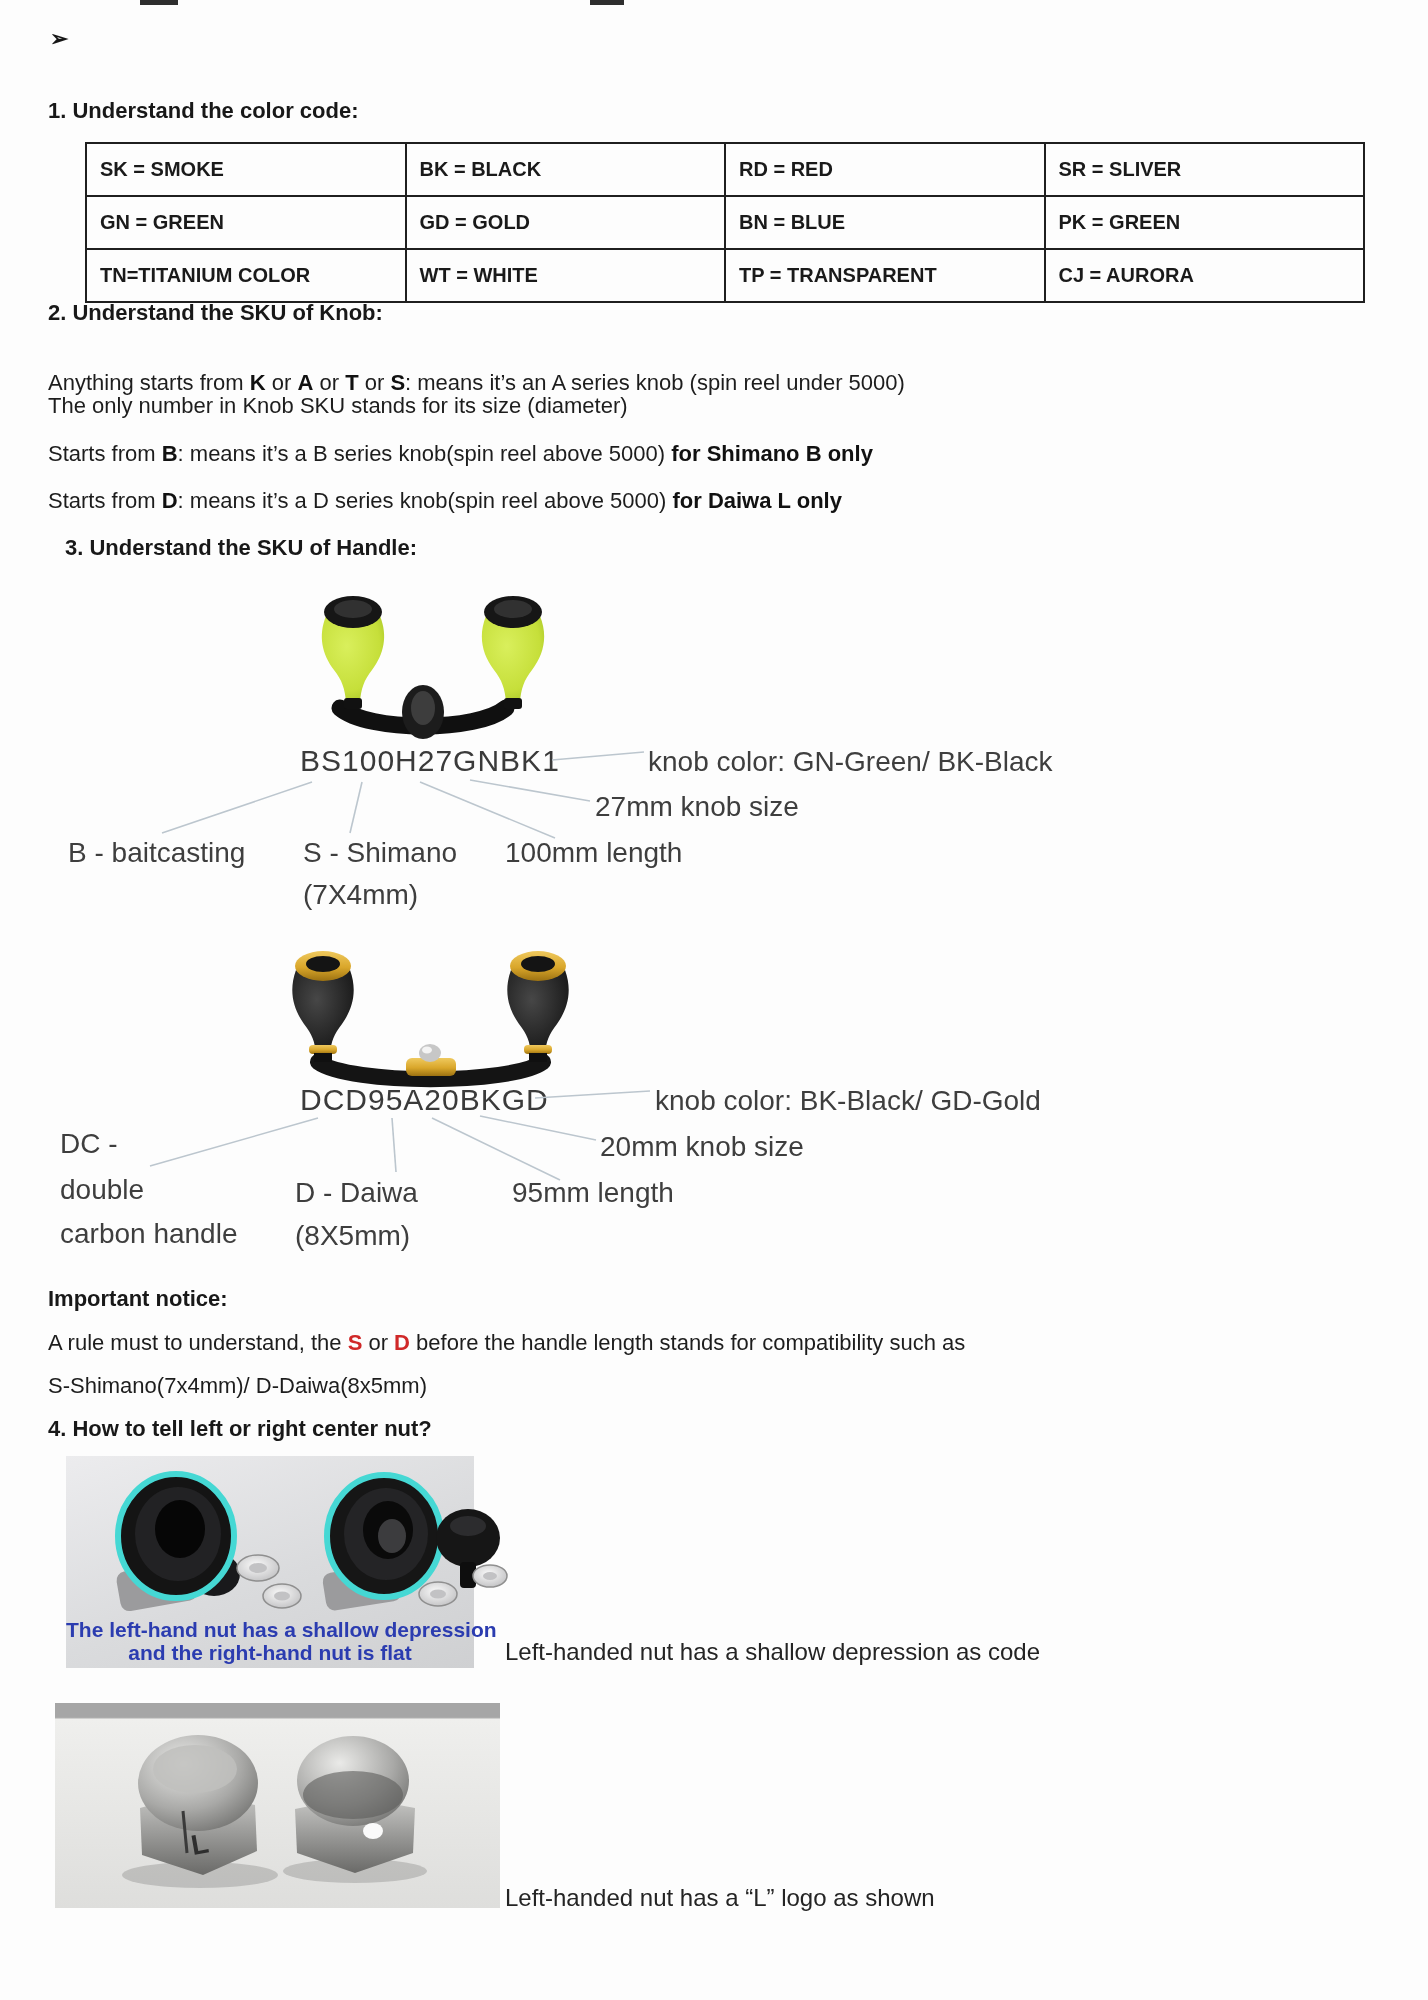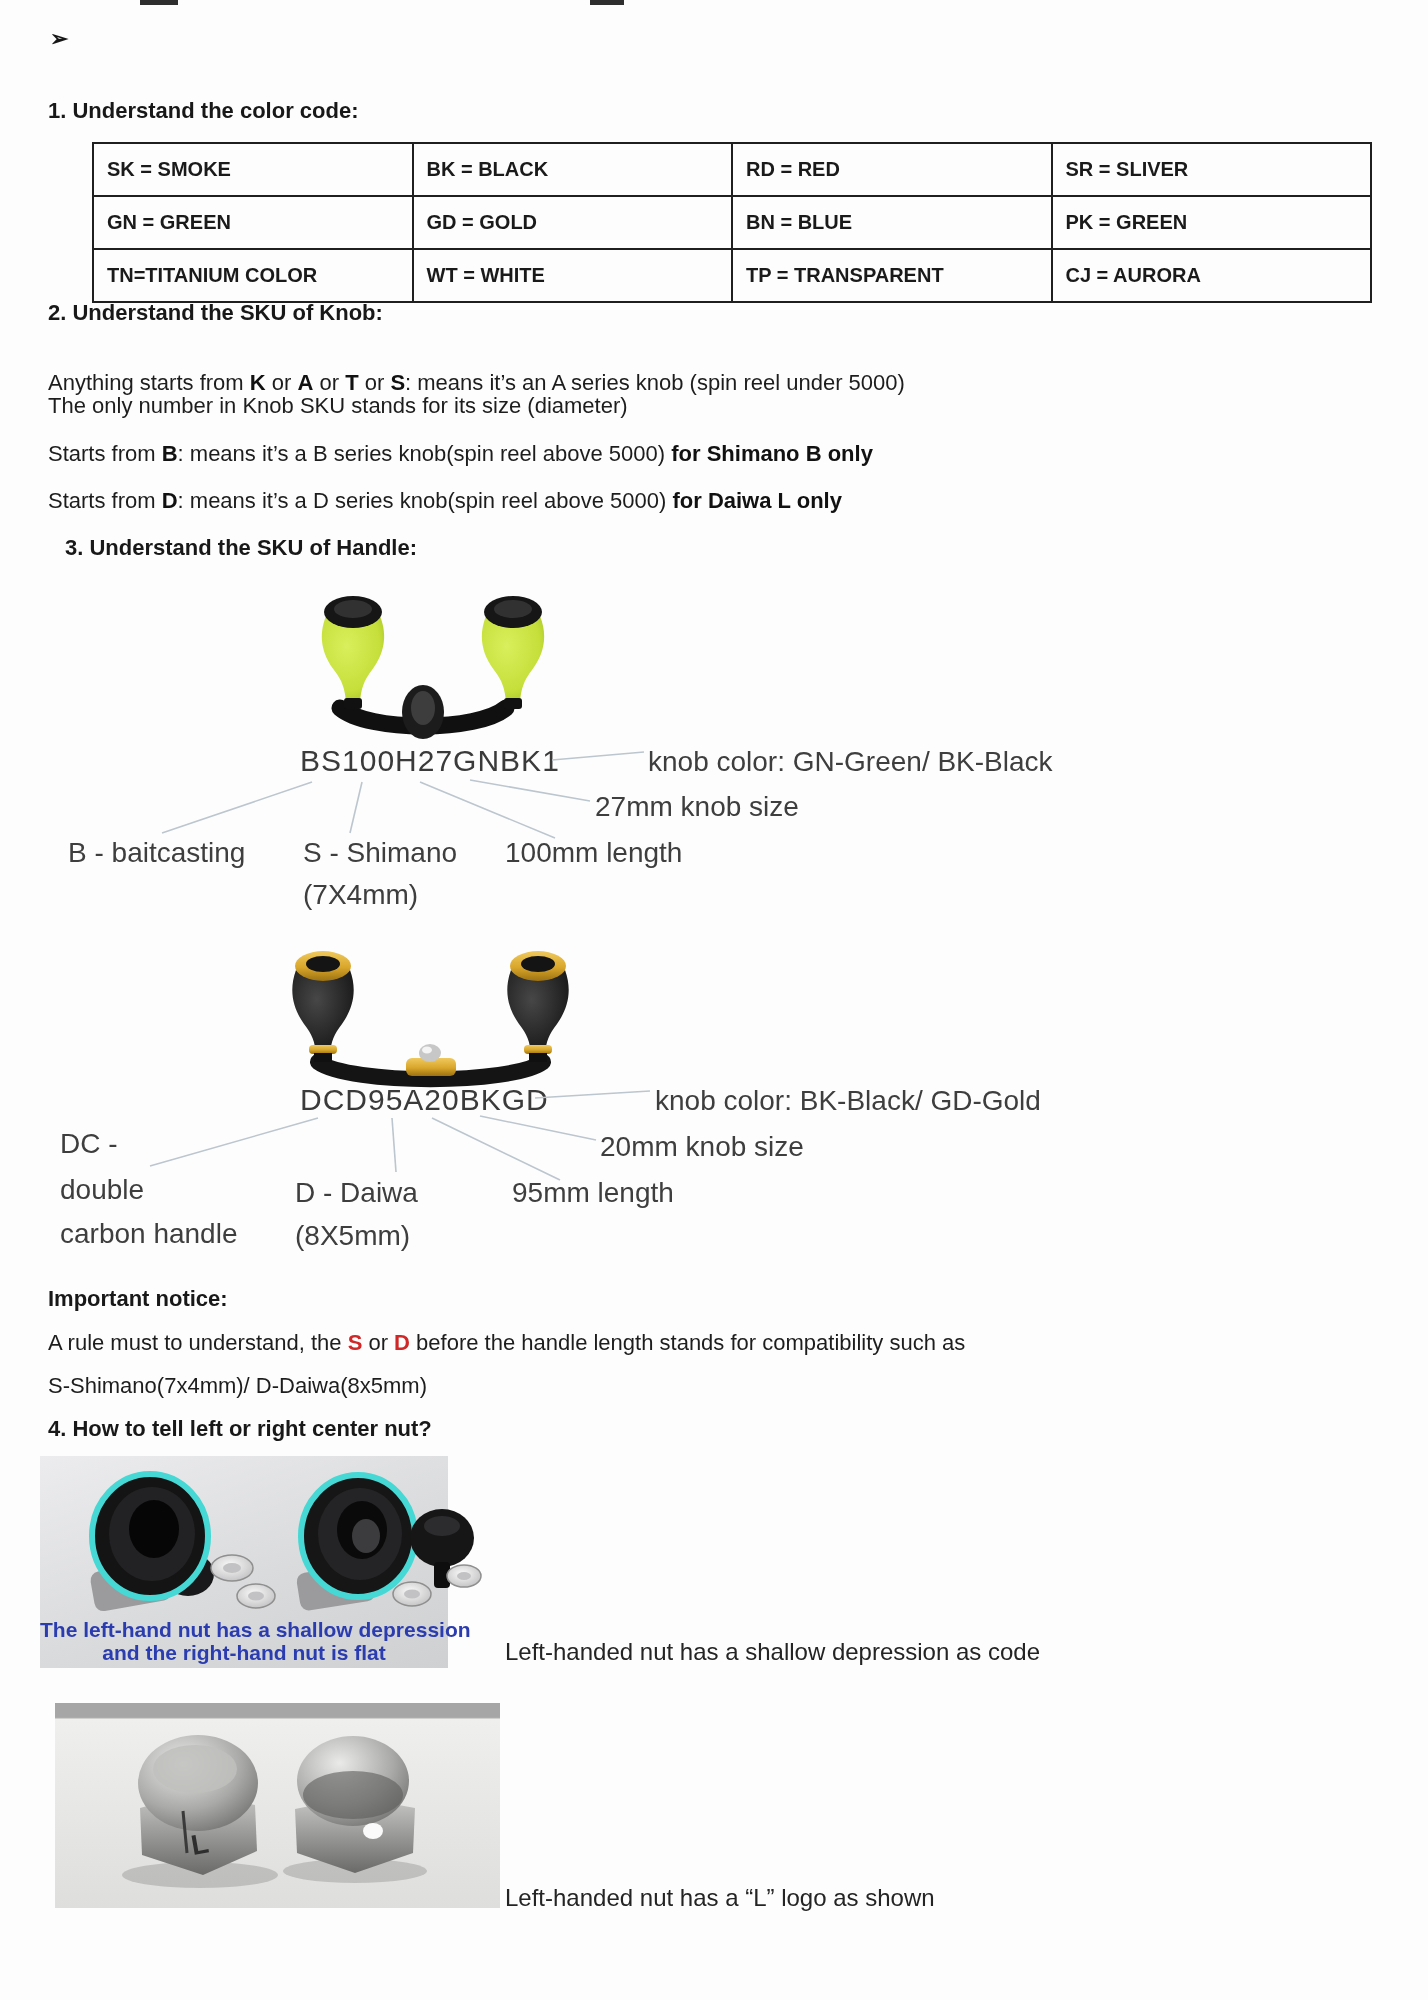--- a/index.html
+++ b/index.html
@@ -29,21 +29,21 @@
 
 <div id="page">
 
   <div class="abs" style="left:140px;top:0;width:38px;height:5px;background:#2e2e2e;"></div>
   <div class="abs" style="left:590px;top:0;width:34px;height:5px;background:#2e2e2e;"></div>
 
   <div class="abs main-heading" style="left:50px;top:26px;font-size:22px;">➢</div>
 
   <div class="abs sec-heading" style="left:48px;top:98px;">1. Understand the color code:</div>
 
-  <div class="abs" style="left:85px;top:142px;margin-left:7px;">
+  <div class="abs" style="left:85px;top:142px;">
     <table class="colorcode">
       <tbody>
           <tr>
         <td>SK = SMOKE</td>
         <td>BK = BLACK</td>
         <td>RD = RED</td>
         <td>SR = SLIVER</td>
       </tr>
       <tr>
         <td>GN = GREEN</td>
@@ -170,21 +170,21 @@
   </svg>
 
   <div class="abs sec-heading" style="left:48px;top:1286px;">Important notice:</div>
   <div class="abs body-line" style="left:48px;top:1330px;">
     <span>A rule must to understand, the </span><span class="red">S</span><span> or </span><span class="red">D</span><span> before the handle length stands for compatibility such as</span>
   </div>
   <div class="abs body-line" style="left:48px;top:1373px;">S-Shimano(7x4mm)/ D-Daiwa(8x5mm)</div>
 
   <div class="abs sec-heading" style="left:48px;top:1416px;">4. How to tell left or right center nut?</div>
 
-  <div class="abs photo1" style="left:40px;top:1456px;width:408px;height:212px;">
+  <div class="abs photo1" style="left:66px;top:1456px;width:408px;height:212px;">
     <svg width="445" height="160" viewBox="0 0 445 160">
       <defs>
         <radialGradient id="washerG" cx="45%" cy="40%" r="70%">
           <stop offset="0%" stop-color="#fafafa"></stop>
             <stop offset="100%" stop-color="#bdbdbf"></stop>
         </radialGradient>
       </defs>
       <g>
         <rect x="52" y="110" width="78" height="40" rx="9" fill="#9b9b9d" transform="rotate(-10 91 130)"></rect>
         <ellipse cx="148" cy="118" rx="26" ry="22" fill="#19191b"></ellipse>

